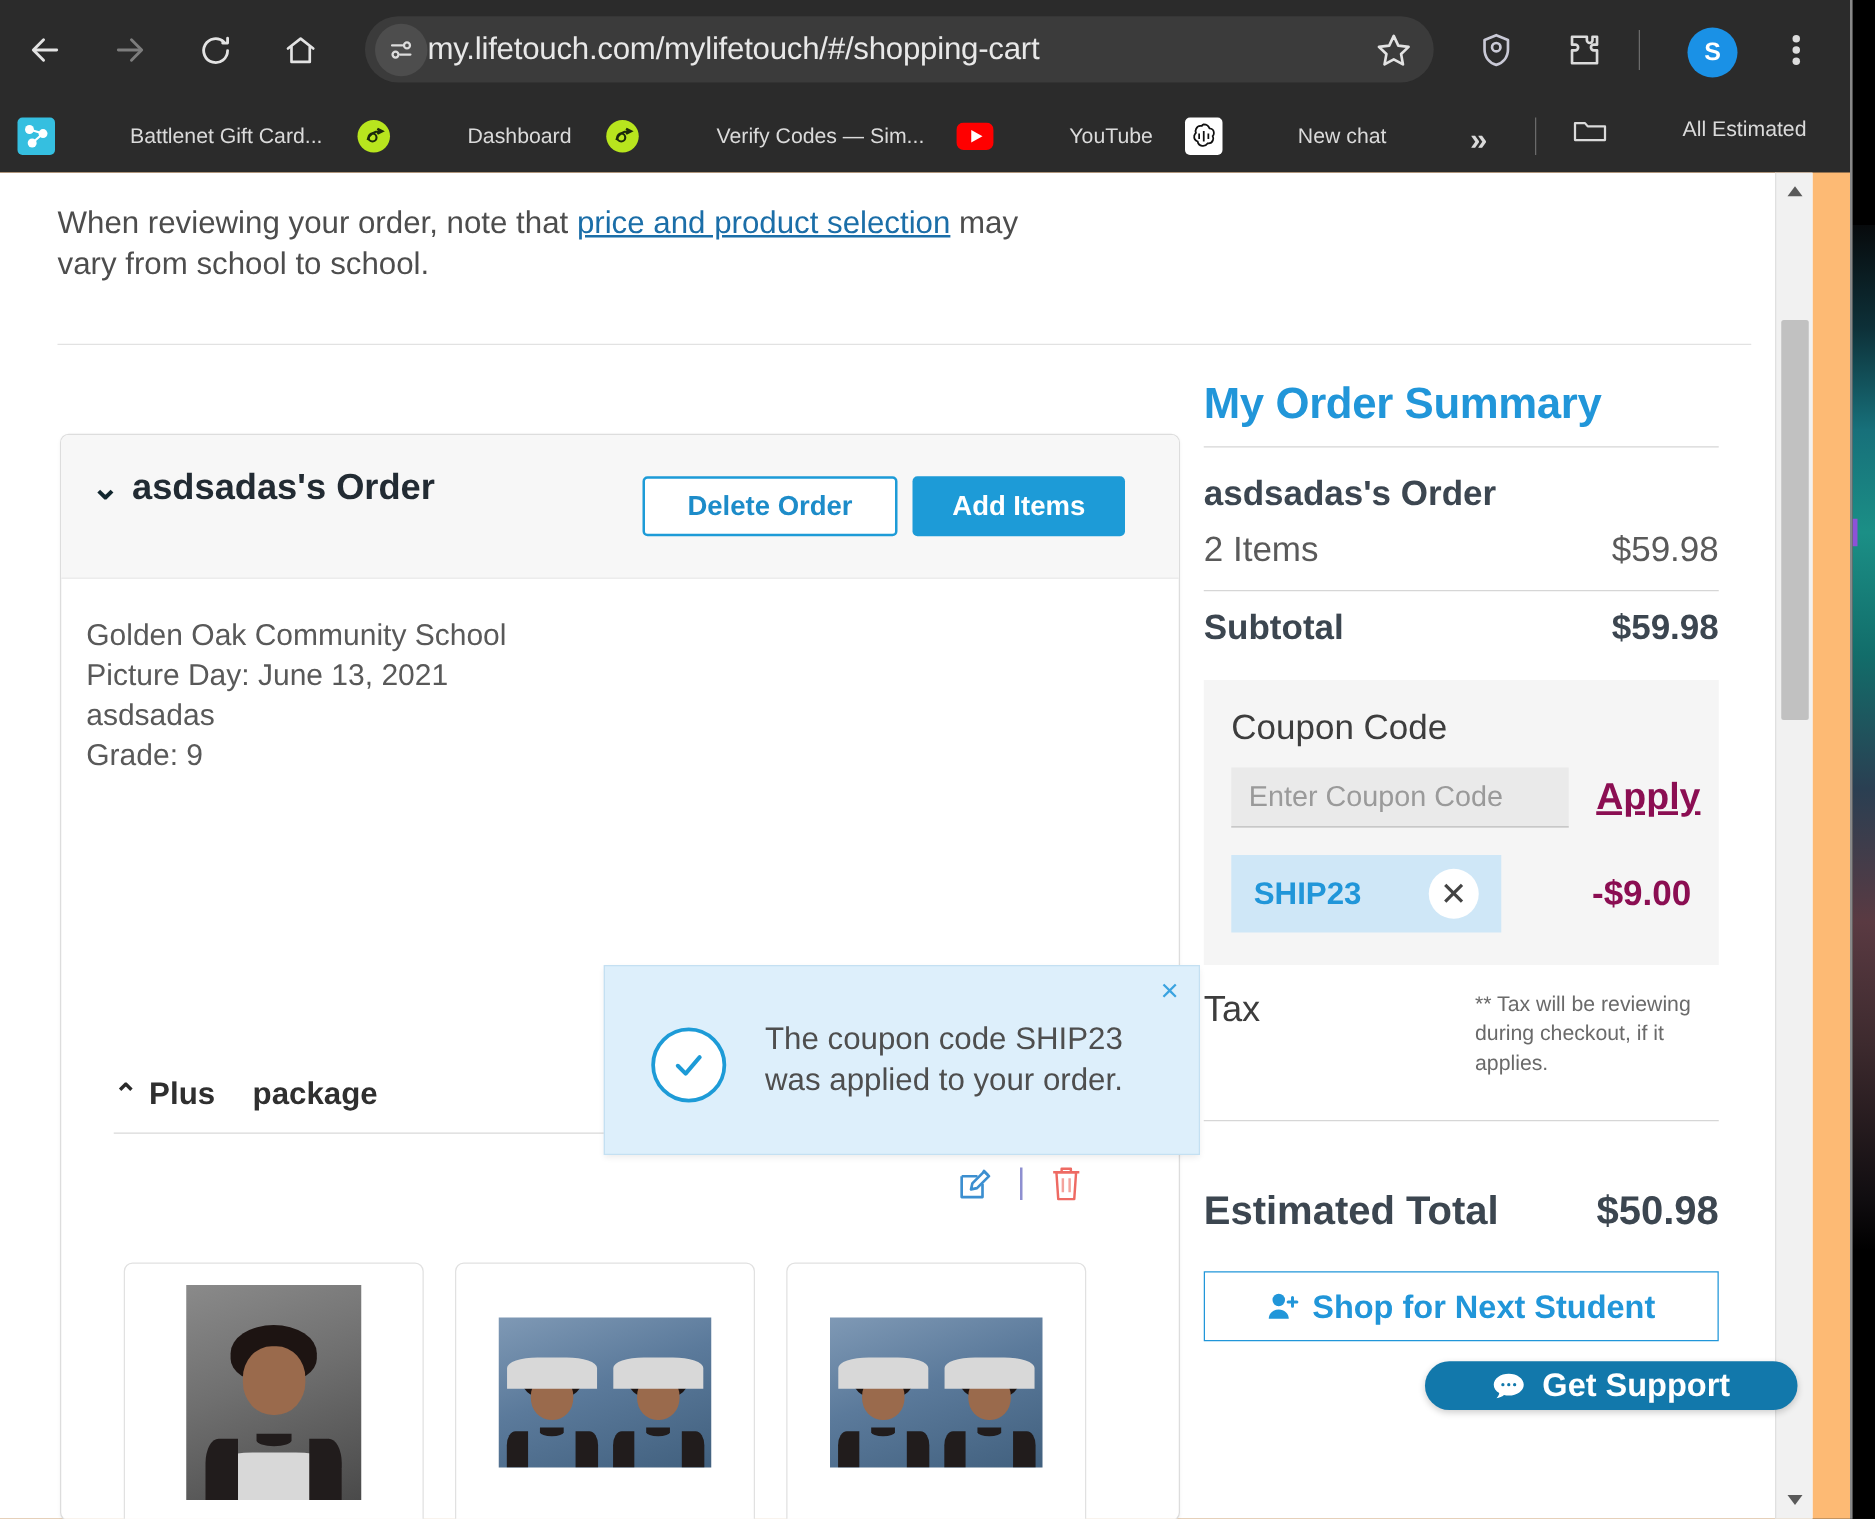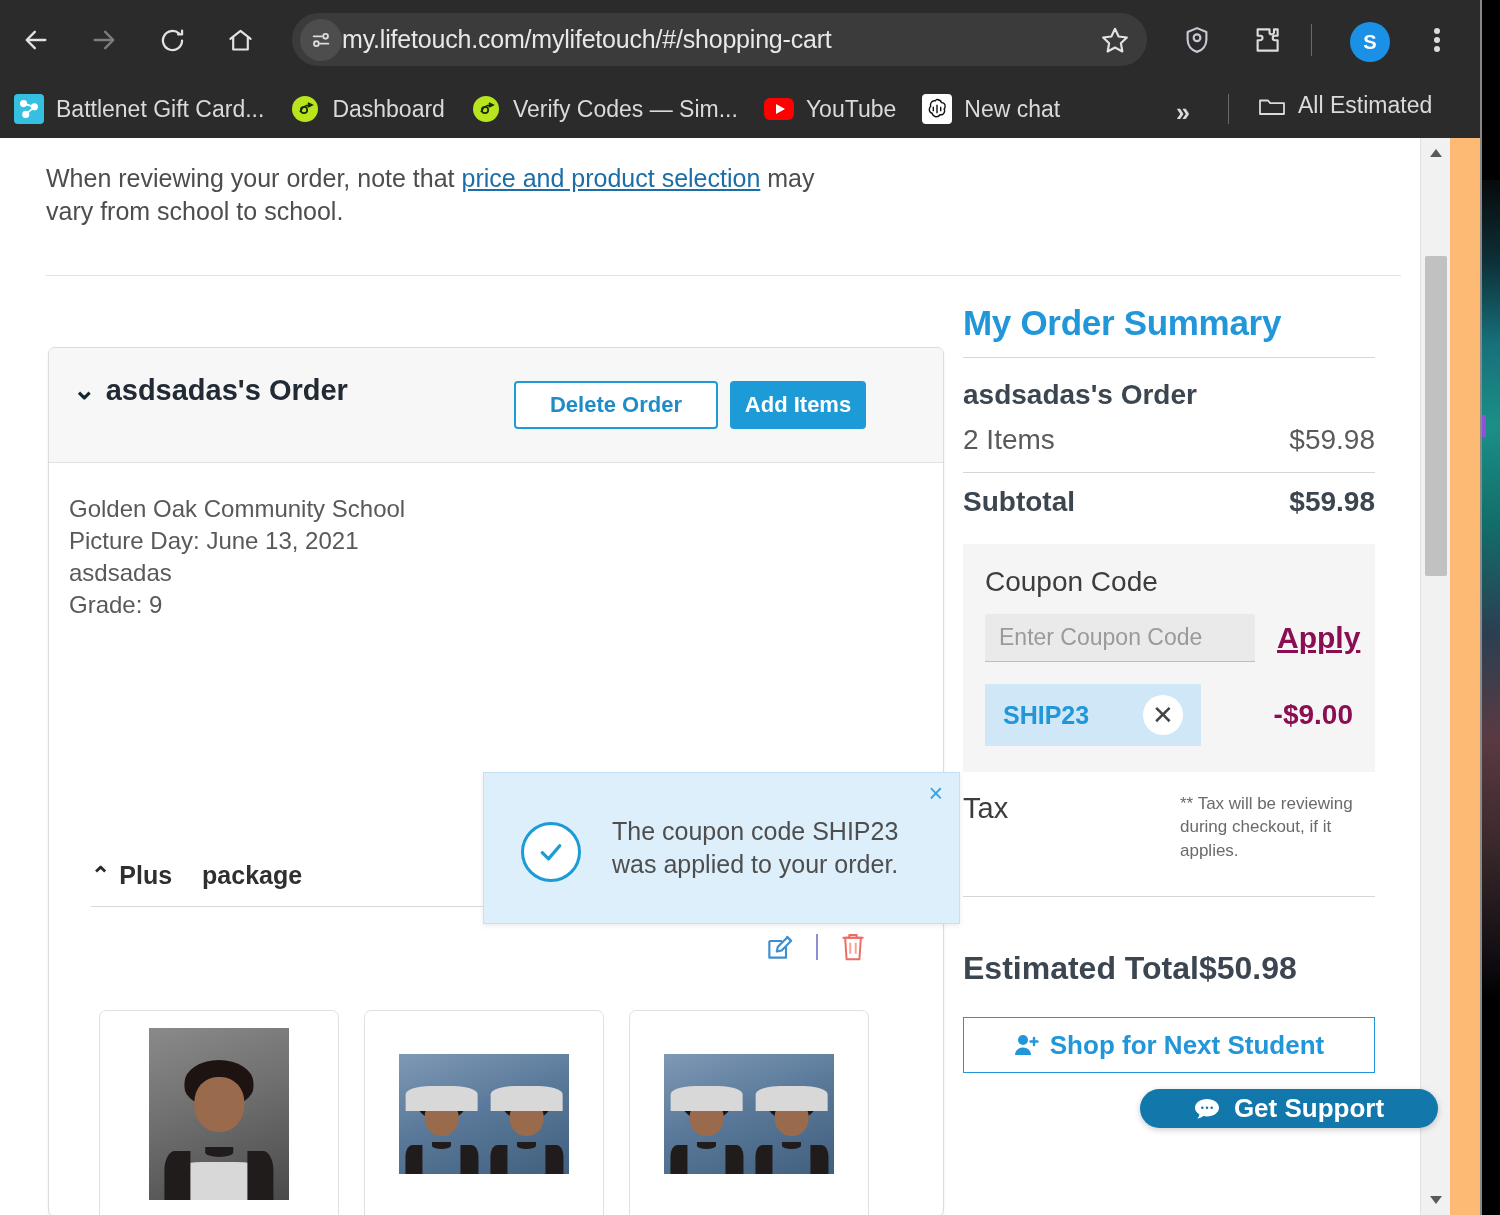--- a/index.html
+++ b/index.html
@@ -150,21 +150,22 @@
   .bm-ico {
     width: 30px; height: 30px;
     margin-right: 12px;
     border-radius: 4px;
     display:flex; align-items:center; justify-content:center;
     flex: 0 0 auto;
     overflow: hidden;
   }
   .bm-label {
     color: #dadada;
-    font-size: 23px;
+    font-size: 17px;
+    margin-left: 48px;
   }
   #bm-chevrons {
     position: absolute; left: 1168px; top: 14px;
     color: #dadada; font-size: 25px; font-weight: bold;
     cursor: pointer;
     padding: 4px 8px;
   }
   #bm-divider {
     position:absolute; left: 1228px; top: 14px;
     width:1px; height:30px; background:#6a6a6a;
@@ -274,21 +275,21 @@
     border-radius: 4px;
     background: #fff;
     color: #1d8cc9;
     font-size: 22px;
     font-weight: bold;
     font-family: "Liberation Sans", sans-serif;
     cursor:pointer;
   }
   #btn-add-items {
     position:absolute; left: 681px; top: 33px;
-    width: 136px; height: 48px;
+    width: 170px; height: 48px;
     border: none;
     border-radius: 4px;
     background: #1d9bd7;
     color: #fff;
     font-size: 22px;
     font-weight: bold;
     font-family: "Liberation Sans", sans-serif;
     cursor:pointer;
   }
 
@@ -544,20 +545,21 @@
   #tax-label { font-size: 29px; color:#3d3d3d; }
   #tax-note {
     width: 195px;
     font-size: 17px;
     color: #6a6a6a;
     line-height: 1.38;
     text-align: left;
   }
   #total-row {
     display:flex;
+    justify-content: space-between;
     align-items: baseline;
     margin-top: 27px;
   }
   #total-label { font-size: 32px; font-weight:bold; color:#3c4650; }
   #total-value { font-size: 32px; font-weight:bold; color:#3c4650;margin-top:26px; }
 
   #btn-next-student {
     margin-top: 30px;
     width: 412px; height: 56px;
     background: #fff;

